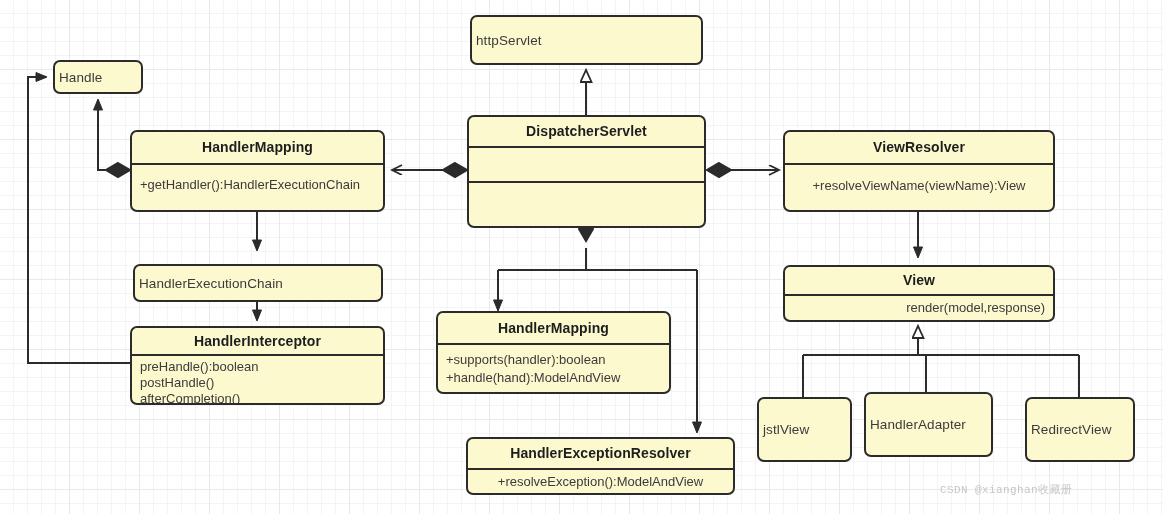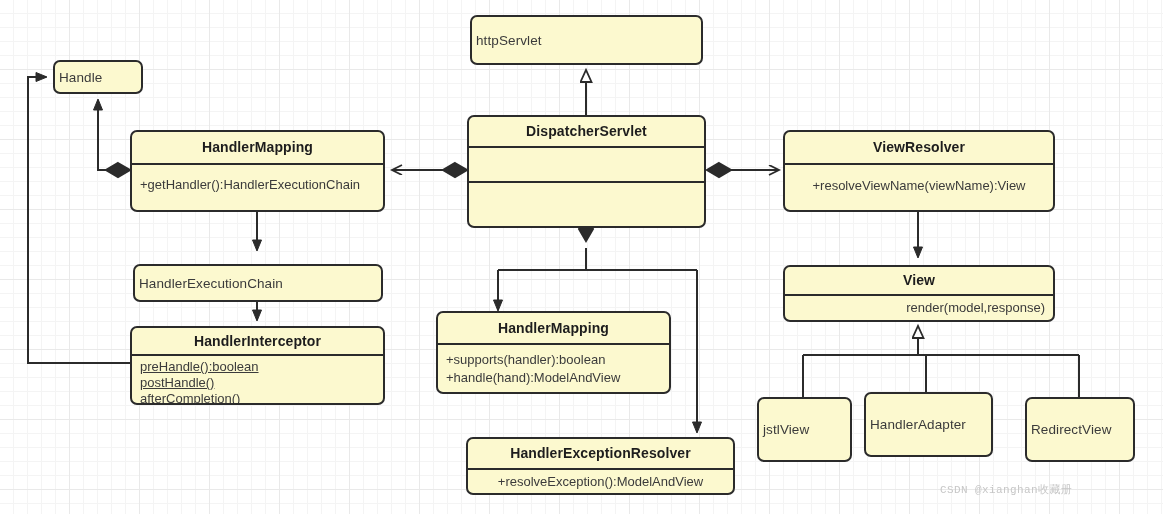--- a/index.html
+++ b/index.html
@@ -122,21 +122,21 @@
     <div class="members" style="padding-top:11px;">+getHandler():HandlerExecutionChain</div>
   </div>
 
   <div class="uml plain" style="left:133px;top:264px;width:250px;height:38px;">
     <div class="title">HandlerExecutionChain</div>
   </div>
 
   <div class="uml" style="left:130px;top:326px;width:255px;height:79px;">
     <div class="title" style="line-height:26px;">HandlerInterceptor</div>
     <div class="sep"></div>
-    <div class="members" style="padding-top:3px;line-height:16px;text-decoration:underline;">preHandle():boolean
+    <div class="members" style="padding-top:3px;line-height:16px;">preHandle():boolean
 postHandle()
 afterCompletion()</div>
   </div>
 
   <div class="uml plain" style="left:470px;top:15px;width:233px;height:50px;">
     <div class="title">httpServlet</div>
   </div>
 
   <div class="uml" style="left:467px;top:115px;width:239px;height:113px;display:flex;flex-direction:column;">
     <div class="title" style="line-height:29px;">DispatcherServlet</div>

